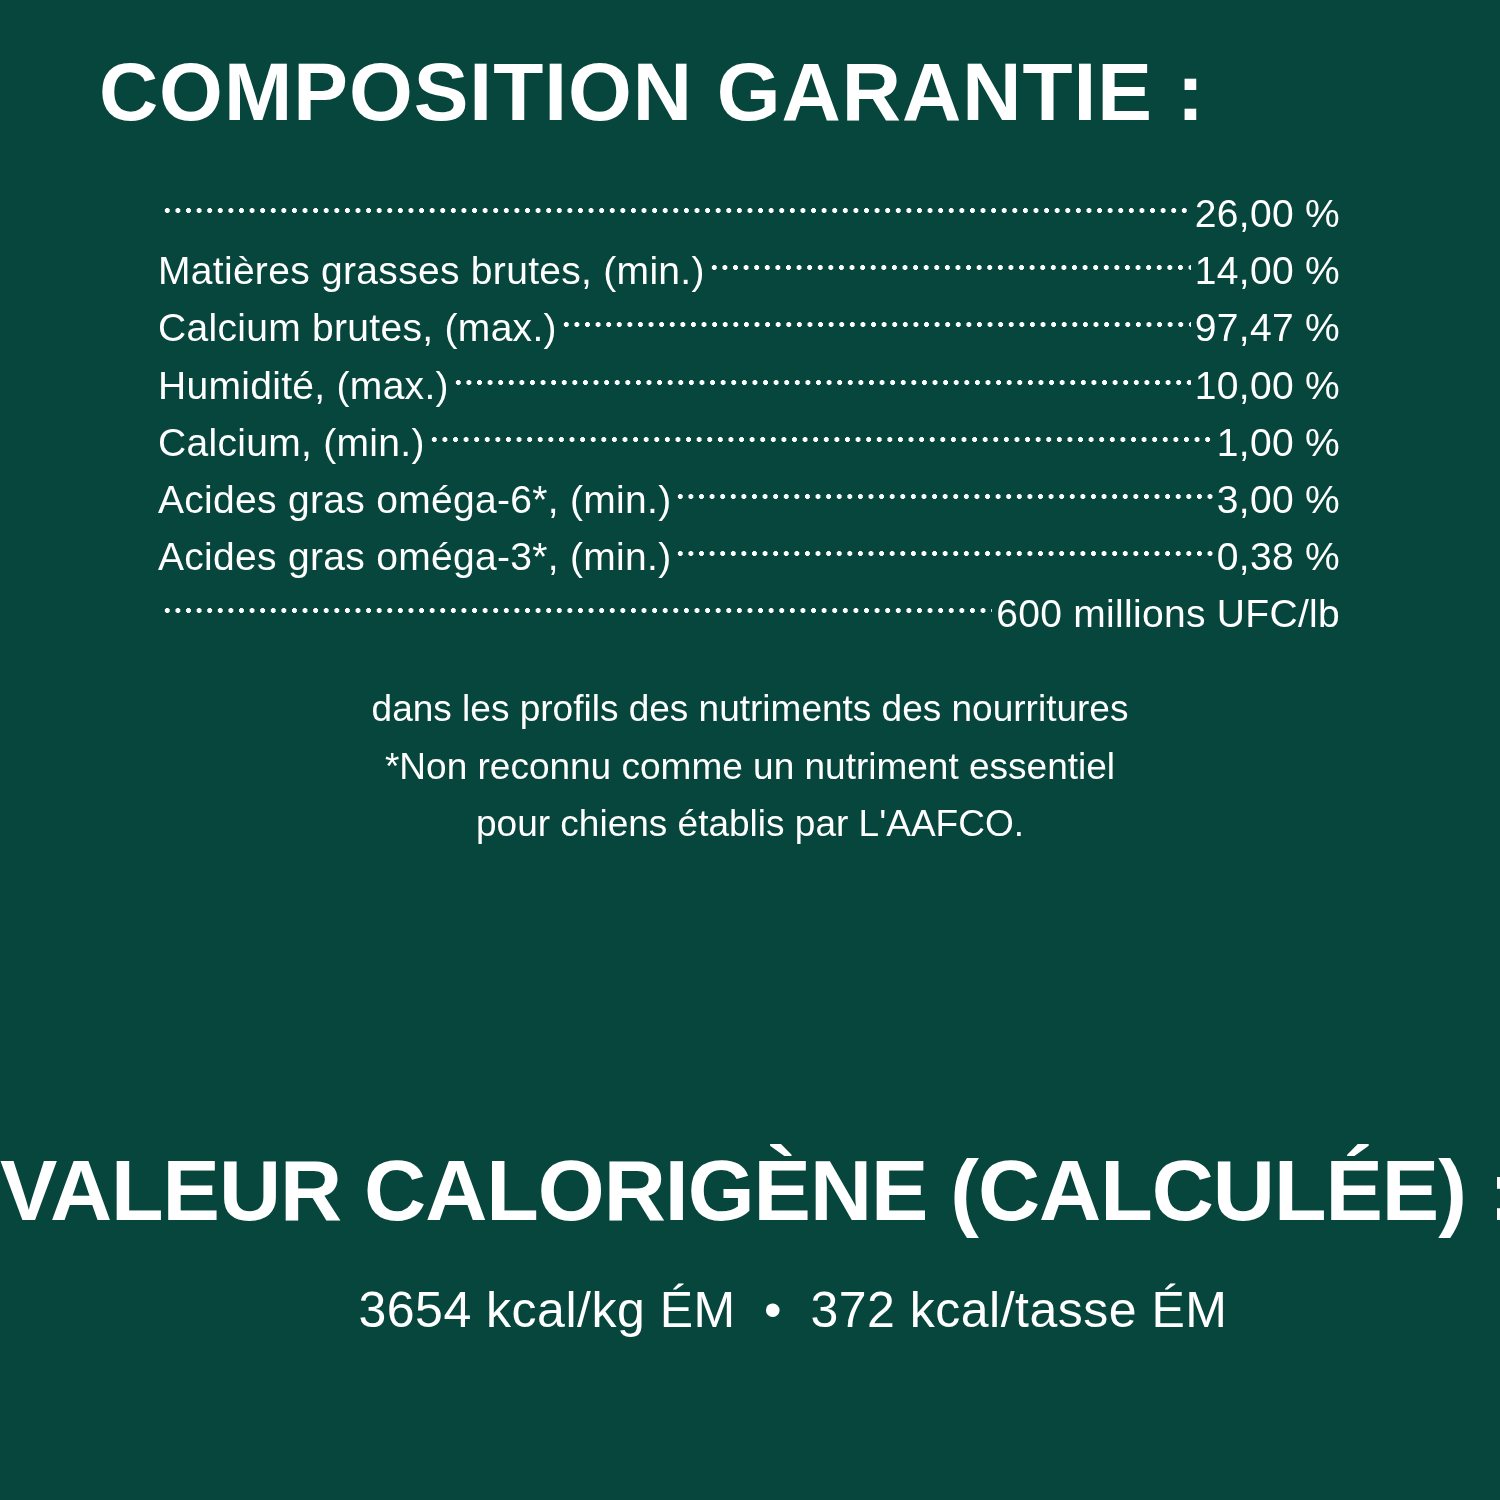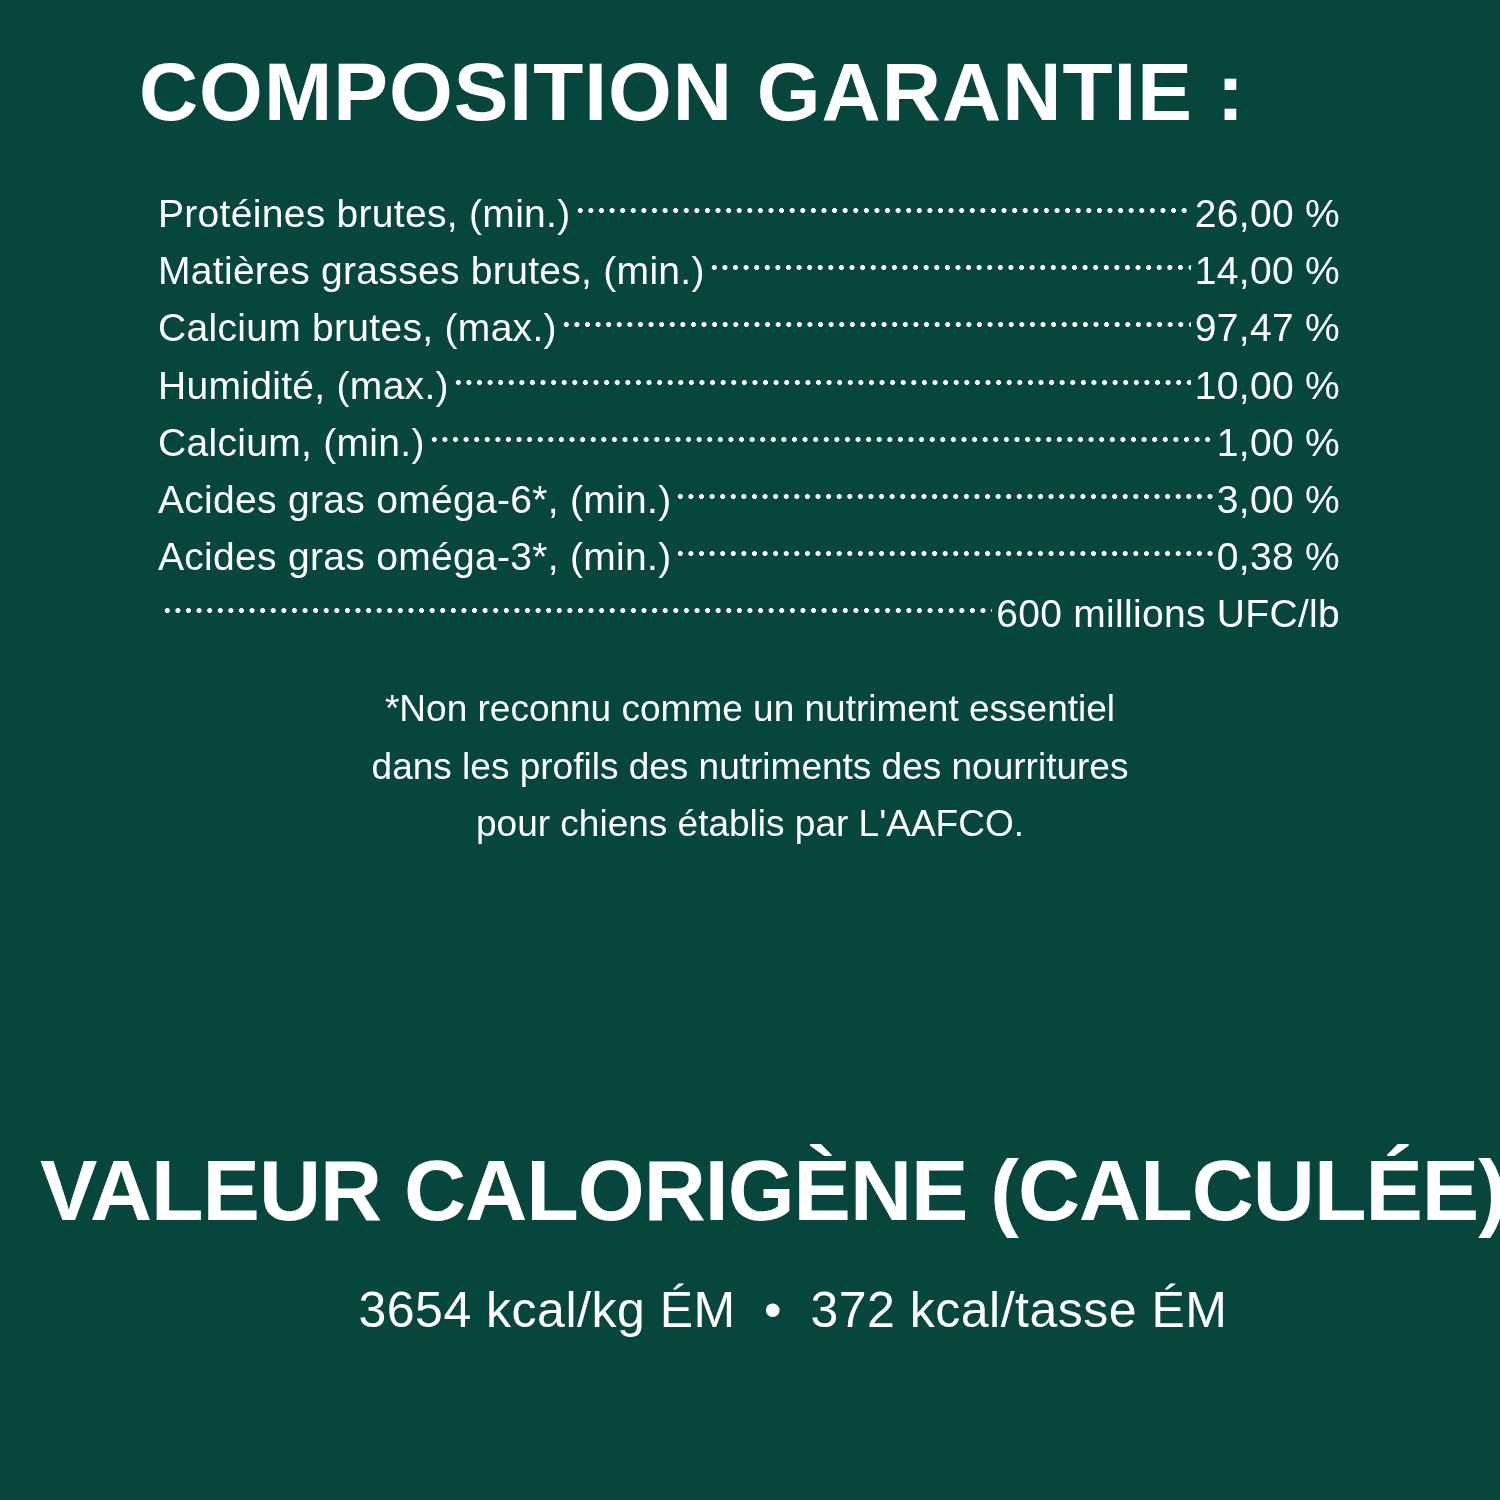--- a/index.html
+++ b/index.html
@@ -16,21 +16,20 @@
       overflow: hidden;
     }
     .title {
       position: absolute;
       left: 0;
       width: 1304px;
       text-align: center;
       font-weight: 700;
       letter-spacing: 1px;
       white-space: nowrap;
-      padding-left: 40px;
     }
     #title-analysis {
       top: 42px;
       font-size: 82px;
       line-height: 100px;
     }
     .analysis-table {
       position: absolute;
       left: 158px;
       top: 165px;
@@ -105,21 +104,20 @@
       margin: 0 14px;
     }
   </style>
 </head>
 <body>
 
 <div id="title-analysis" class="title">COMPOSITION GARANTIE :</div>
 
 <div class="analysis-table">
   <div class="row">
-    <span class="label">Protéines brutes, (min.)</span>
     <span class="leader"></span>
     <span class="value">26,00 %</span>
   </div>
   <div class="row">
     <span class="label">Matières grasses brutes, (min.)</span>
     <span class="leader"></span>
     <span class="value">14,00 %</span>
   </div>
   <div class="row">
     <span class="label">Calcium brutes, (max.)</span>
@@ -146,22 +144,22 @@
     <span class="leader"></span>
     <span class="value">0,38 %</span>
   </div>
   <div class="row">
     <span class="leader"></span>
     <span class="value">600 millions UFC/lb</span>
   </div>
 </div>
 
 <div class="footnote">
+  <div>dans les profils des nutriments des nourritures</div>
   <div>*Non reconnu comme un nutriment essentiel</div>
-  <div>dans les profils des nutriments des nourritures</div>
   <div>pour chiens établis par L'AAFCO.</div>
 </div>
 
 <div id="title-calorie" class="title">VALEUR CALORIGÈNE (CALCULÉE) :</div>
 
 <div class="calorie-line">
   <span>3654 kcal/kg ÉM</span>
   <span class="bullet">•</span>
   <span>372 kcal/tasse ÉM</span>
 </div>

